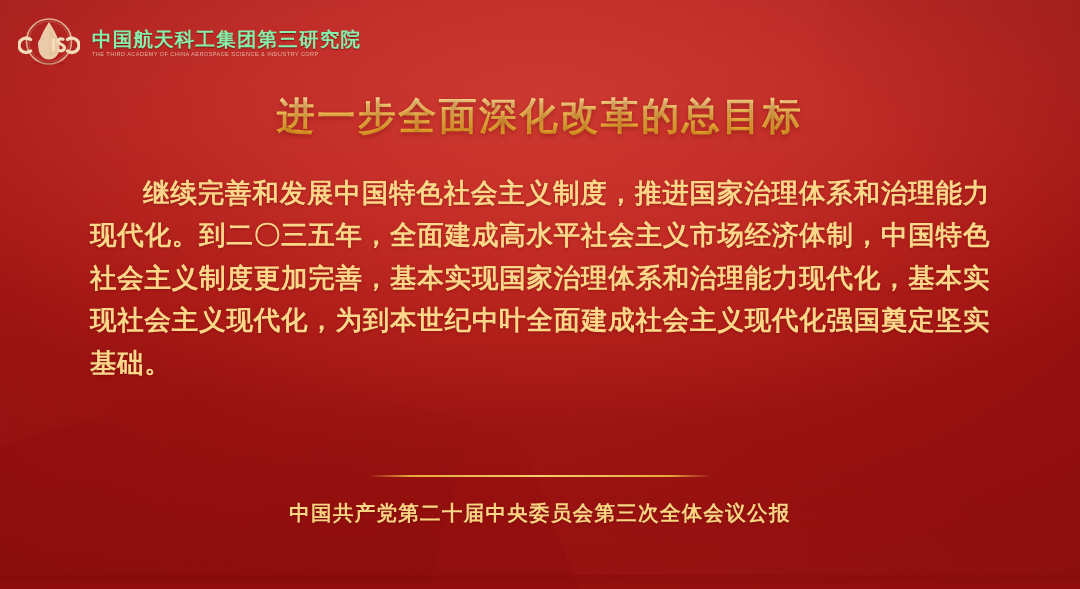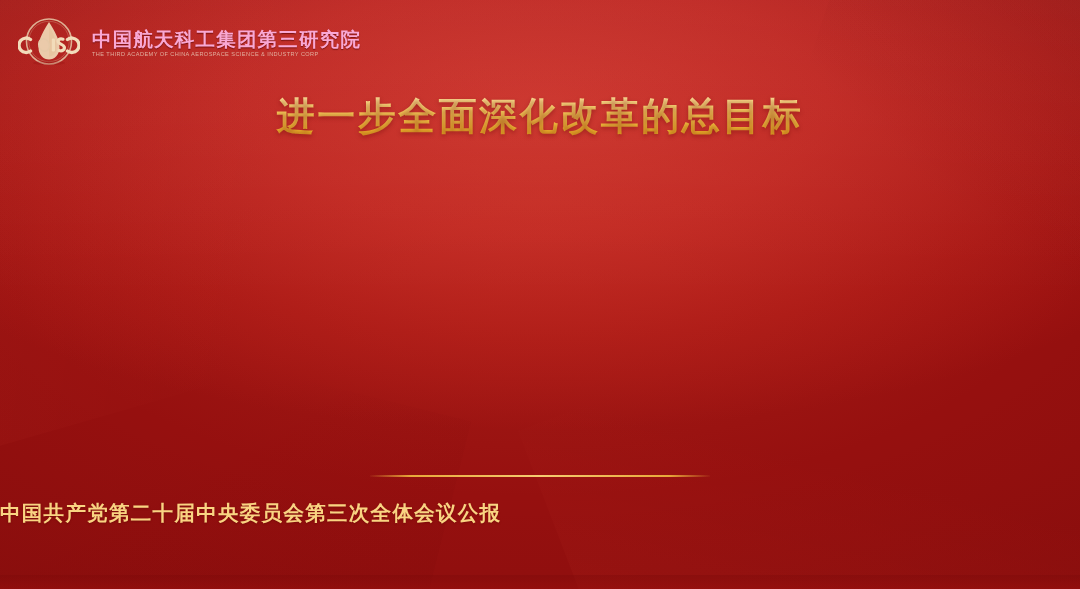--- a/index.html
+++ b/index.html
@@ -103,21 +103,21 @@
     flex-direction: column;
     justify-content: center;
     gap: 3px;
     padding-top: 2px;
   }
   .logo-cn {
     font-family: "Liberation Sans", "DejaVu Sans", sans-serif;
     font-size: 19.5px;
     font-weight: 700;
     letter-spacing: 1.2px;
-    color: #f9a8d4;
+    color: #86efac;
     line-height: 1;
     white-space: nowrap;
     text-shadow: 0 1px 1px rgba(90,5,5,0.65);
   }
   .logo-en {
     font-family: "Liberation Sans", "DejaVu Sans", sans-serif;
     font-size: 5.6px;
     font-weight: 400;
     letter-spacing: 0.42px;
     color: #e5b9a8;
@@ -167,20 +167,21 @@
     margin: 0;
     text-shadow: 0 1px 3px rgba(95,6,6,0.40);
   }
 
   
   .footer {
     position: absolute;
     left: 0; right: 0;
     bottom: 62px;
     z-index: 4;
+    text-align: center;
   }
   .divider {
     width: 340px;
     height: 2px;
     margin: 0 auto 22px auto;
     background: linear-gradient(90deg,
       rgba(230,160,60,0.05) 0%,
       #e8a93a 12%,
       #f6cd72 50%,
       #e8a93a 88%,
@@ -237,20 +238,23 @@
       </svg>
     </div>
     <div class="logo-text">
       <div class="logo-cn">中国航天科工集团第三研究院</div>
       <div class="logo-en">THE THIRD ACADEMY OF CHINA AEROSPACE SCIENCE &amp; INDUSTRY CORP</div>
     </div>
   </div>
 
   <div class="content">
     <h1 class="title">进一步全面深化改革的总目标</h1>
+    <div class="body-block">
+      <p class="body-text">继续完善和发展中国特色社会主义制度，推进国家治理体系和治理能力现代化。到二〇三五年，全面建成高水平社会主义市场经济体制，中国特色社会主义制度更加完善，基本实现国家治理体系和治理能力现代化，基本实现社会主义现代化，为到本世纪中叶全面建成社会主义现代化强国奠定坚实基础。</p>
+    </div>
   </div>
 
   <div class="footer">
     <div class="divider"></div>
     <div class="source">中国共产党第二十届中央委员会第三次全体会议公报</div>
   </div>
 
 </div>
 
 </body></html>

